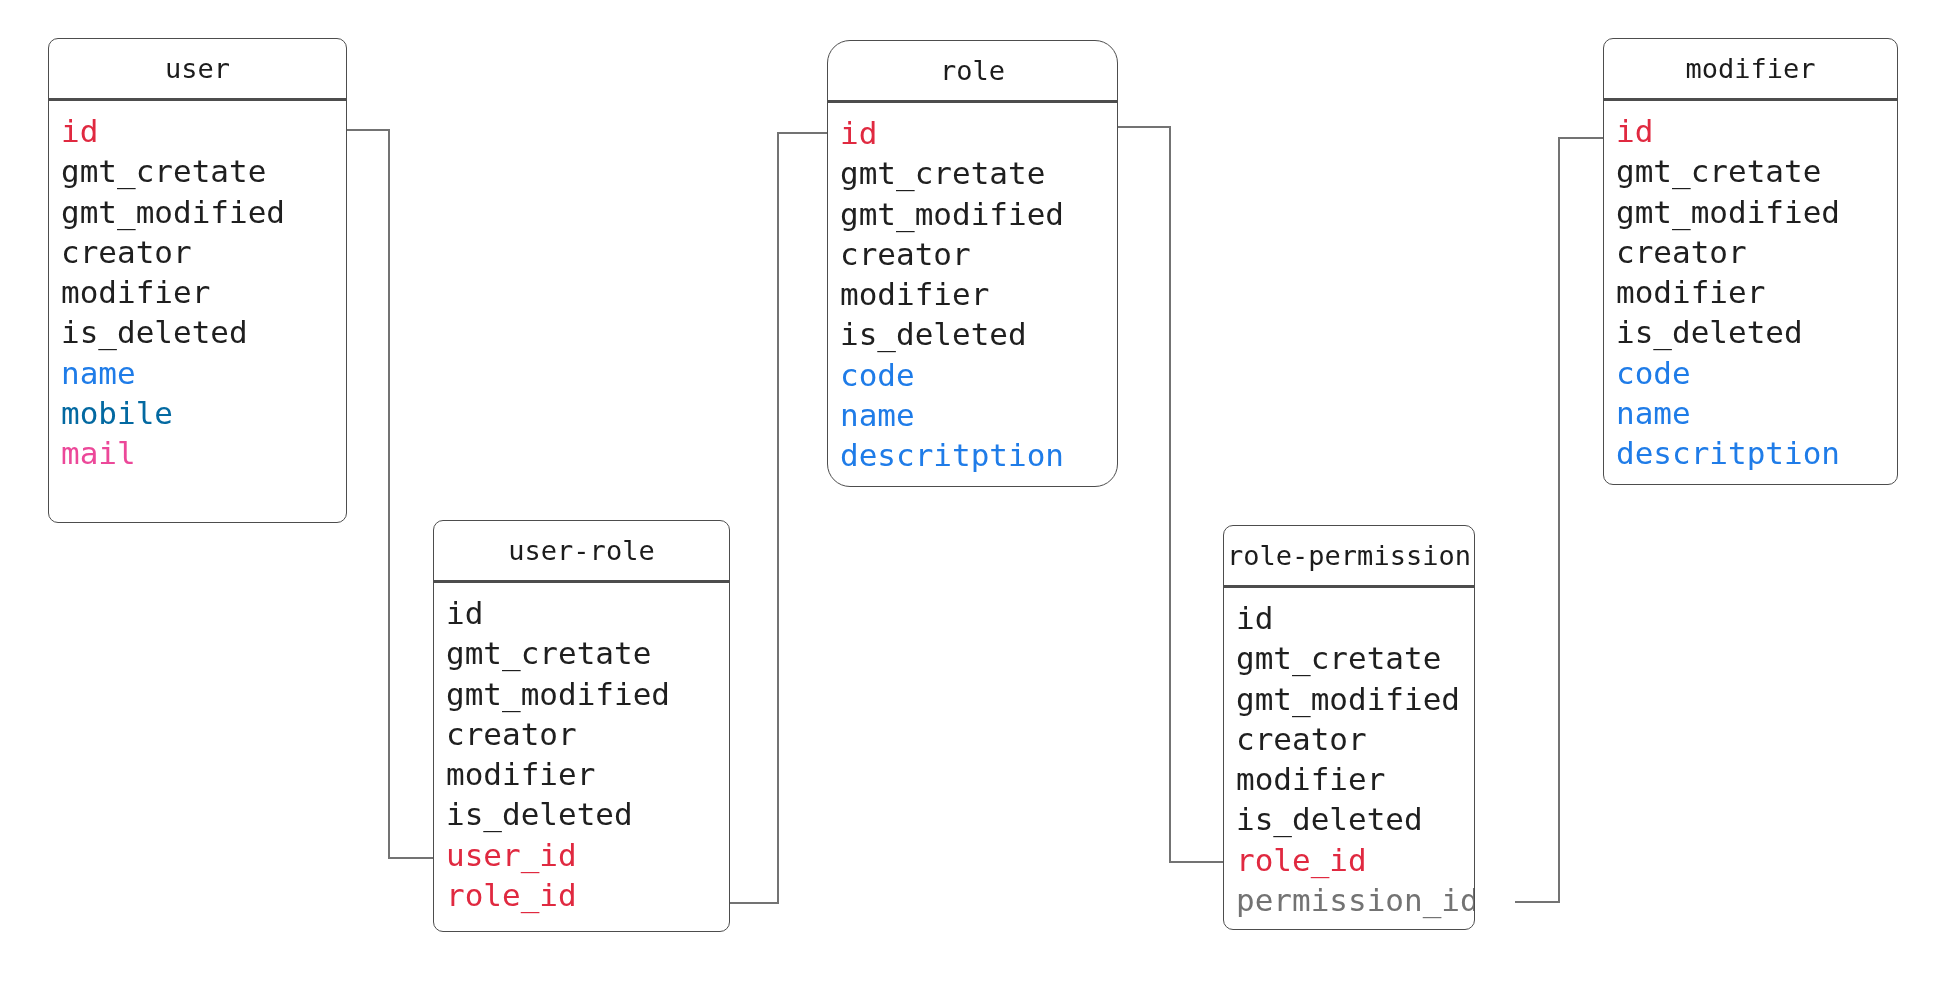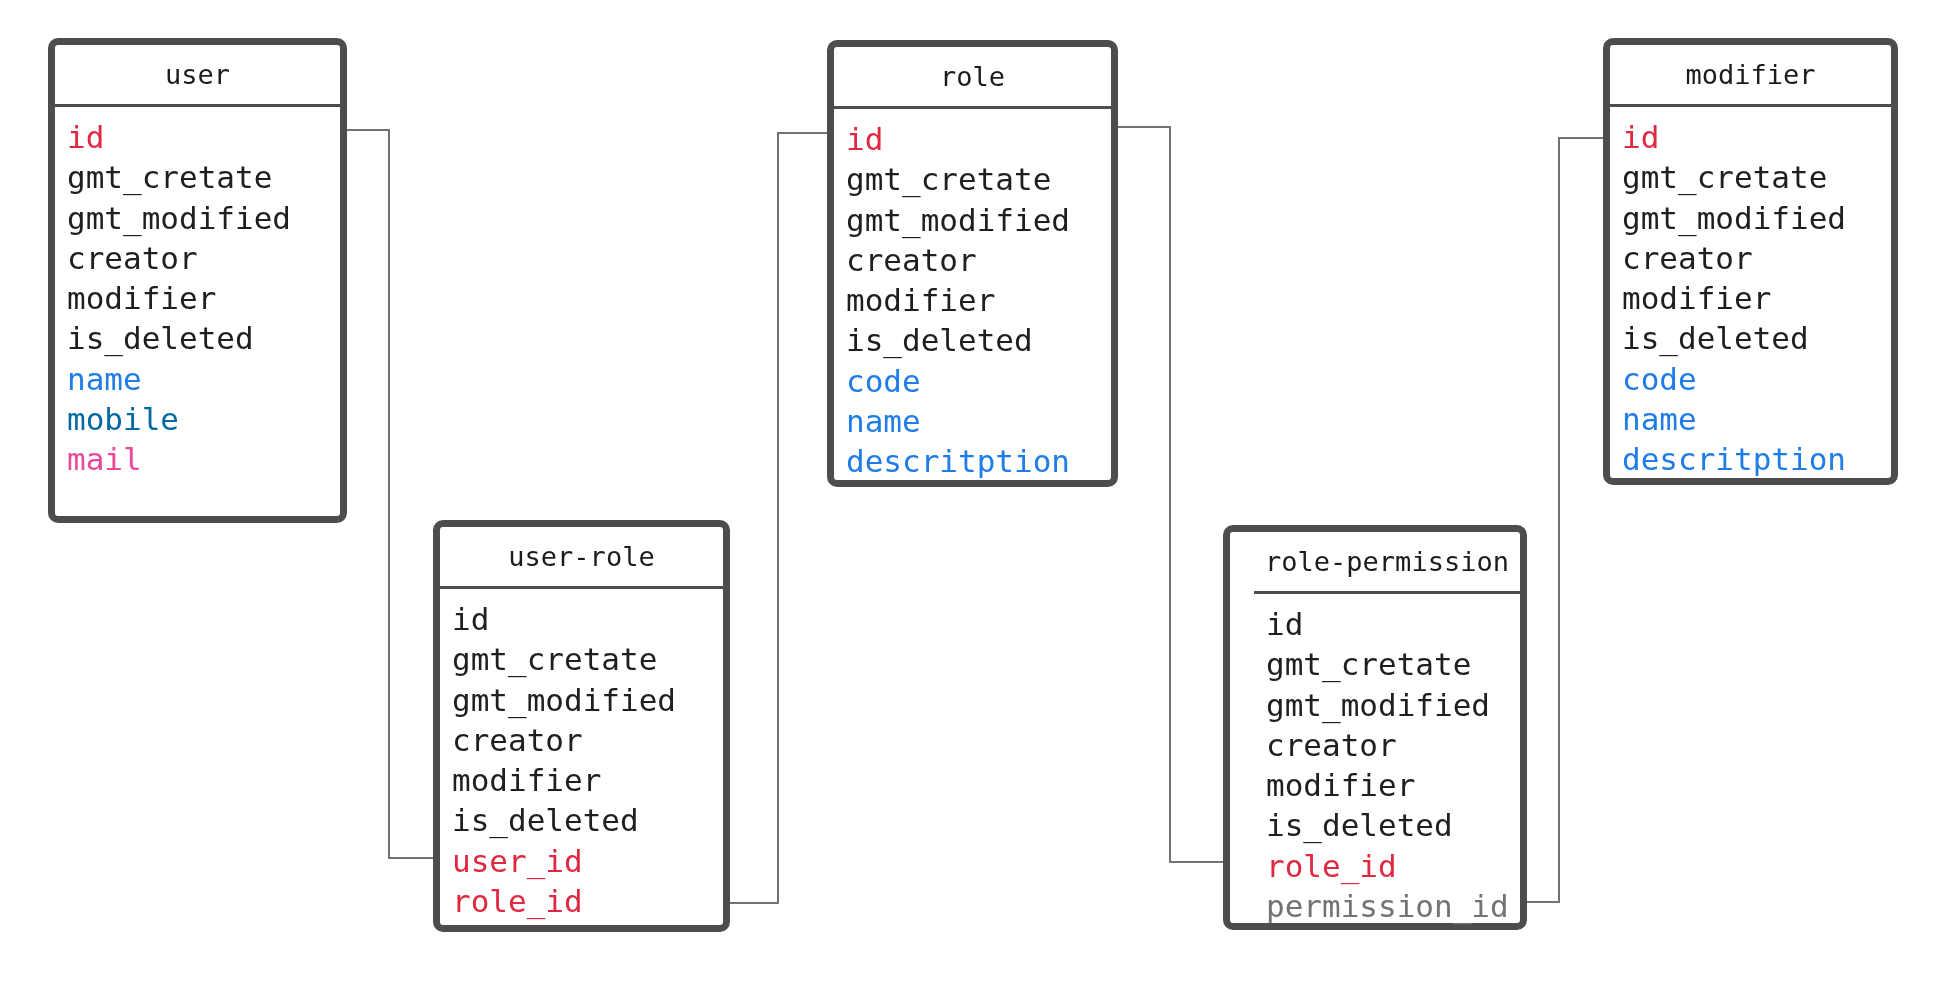--- a/index.html
+++ b/index.html
@@ -25,21 +25,21 @@
   }
   .connector-layer polyline {
     fill: none;
     stroke: #737373;
     stroke-width: 2;
   }
   .entity {
     position: absolute;
     box-sizing: border-box;
     background: #ffffff;
-    border: 7px solid #eab308;
+    border: 1px solid #eab308;
     border-radius: 10px;
     z-index: 2;
   }
   .entity-title {
     box-sizing: border-box;
     height: 62px;
     line-height: 59px;
     text-align: center;
     font-size: 27px;
     color: #1c1c1c;
@@ -88,35 +88,35 @@
         <div class="field" style="color: rgb(31, 31, 31);">id</div>
         <div class="field" style="color: rgb(31, 31, 31);">gmt_cretate</div>
         <div class="field" style="color: rgb(31, 31, 31);">gmt_modified</div>
         <div class="field" style="color: rgb(31, 31, 31);">creator</div>
         <div class="field" style="color: rgb(31, 31, 31);">modifier</div>
         <div class="field" style="color: rgb(31, 31, 31);">is_deleted</div>
         <div class="field" style="color: rgb(224, 41, 64);">user_id</div>
         <div class="field" style="color: rgb(224, 41, 64);">role_id</div>
       </div>
   </div>
-    <div class="entity" style="left: 827px; top: 40px; width: 291px; height: 447px; border-color: rgb(77, 77, 77);">
+    <div class="entity" style="left: 827px; top: 40px; width: 291px; height: 447px; border-color: rgb(77, 77, 77); border-radius: 23px;">
     <div class="entity-title" style="border-bottom-color: rgb(77, 77, 77);">role</div>
     <div class="field-list">
         <div class="field" style="color: rgb(224, 41, 64);">id</div>
         <div class="field" style="color: rgb(31, 31, 31);">gmt_cretate</div>
         <div class="field" style="color: rgb(31, 31, 31);">gmt_modified</div>
         <div class="field" style="color: rgb(31, 31, 31);">creator</div>
         <div class="field" style="color: rgb(31, 31, 31);">modifier</div>
         <div class="field" style="color: rgb(31, 31, 31);">is_deleted</div>
         <div class="field" style="color: rgb(31, 124, 232);">code</div>
         <div class="field" style="color: rgb(31, 124, 232);">name</div>
         <div class="field" style="color: rgb(31, 124, 232);">descritption</div>
       </div>
   </div>
-    <div class="entity" style="left: 1223px; top: 525px; width: 304px; height: 405px; border-color: rgb(77, 77, 77); padding-left: 24px;">
+    <div class="entity" style="left: 1223px; top: 525px; width: 252px; height: 405px; border-color: rgb(77, 77, 77);">
     <div class="entity-title" style="border-bottom-color: rgb(77, 77, 77);">role-permission</div>
     <div class="field-list">
         <div class="field" style="color: rgb(31, 31, 31);">id</div>
         <div class="field" style="color: rgb(31, 31, 31);">gmt_cretate</div>
         <div class="field" style="color: rgb(31, 31, 31);">gmt_modified</div>
         <div class="field" style="color: rgb(31, 31, 31);">creator</div>
         <div class="field" style="color: rgb(31, 31, 31);">modifier</div>
         <div class="field" style="color: rgb(31, 31, 31);">is_deleted</div>
         <div class="field" style="color: rgb(224, 41, 64);">role_id</div>
         <div class="field" style="color: #737373;">permission_id</div>

